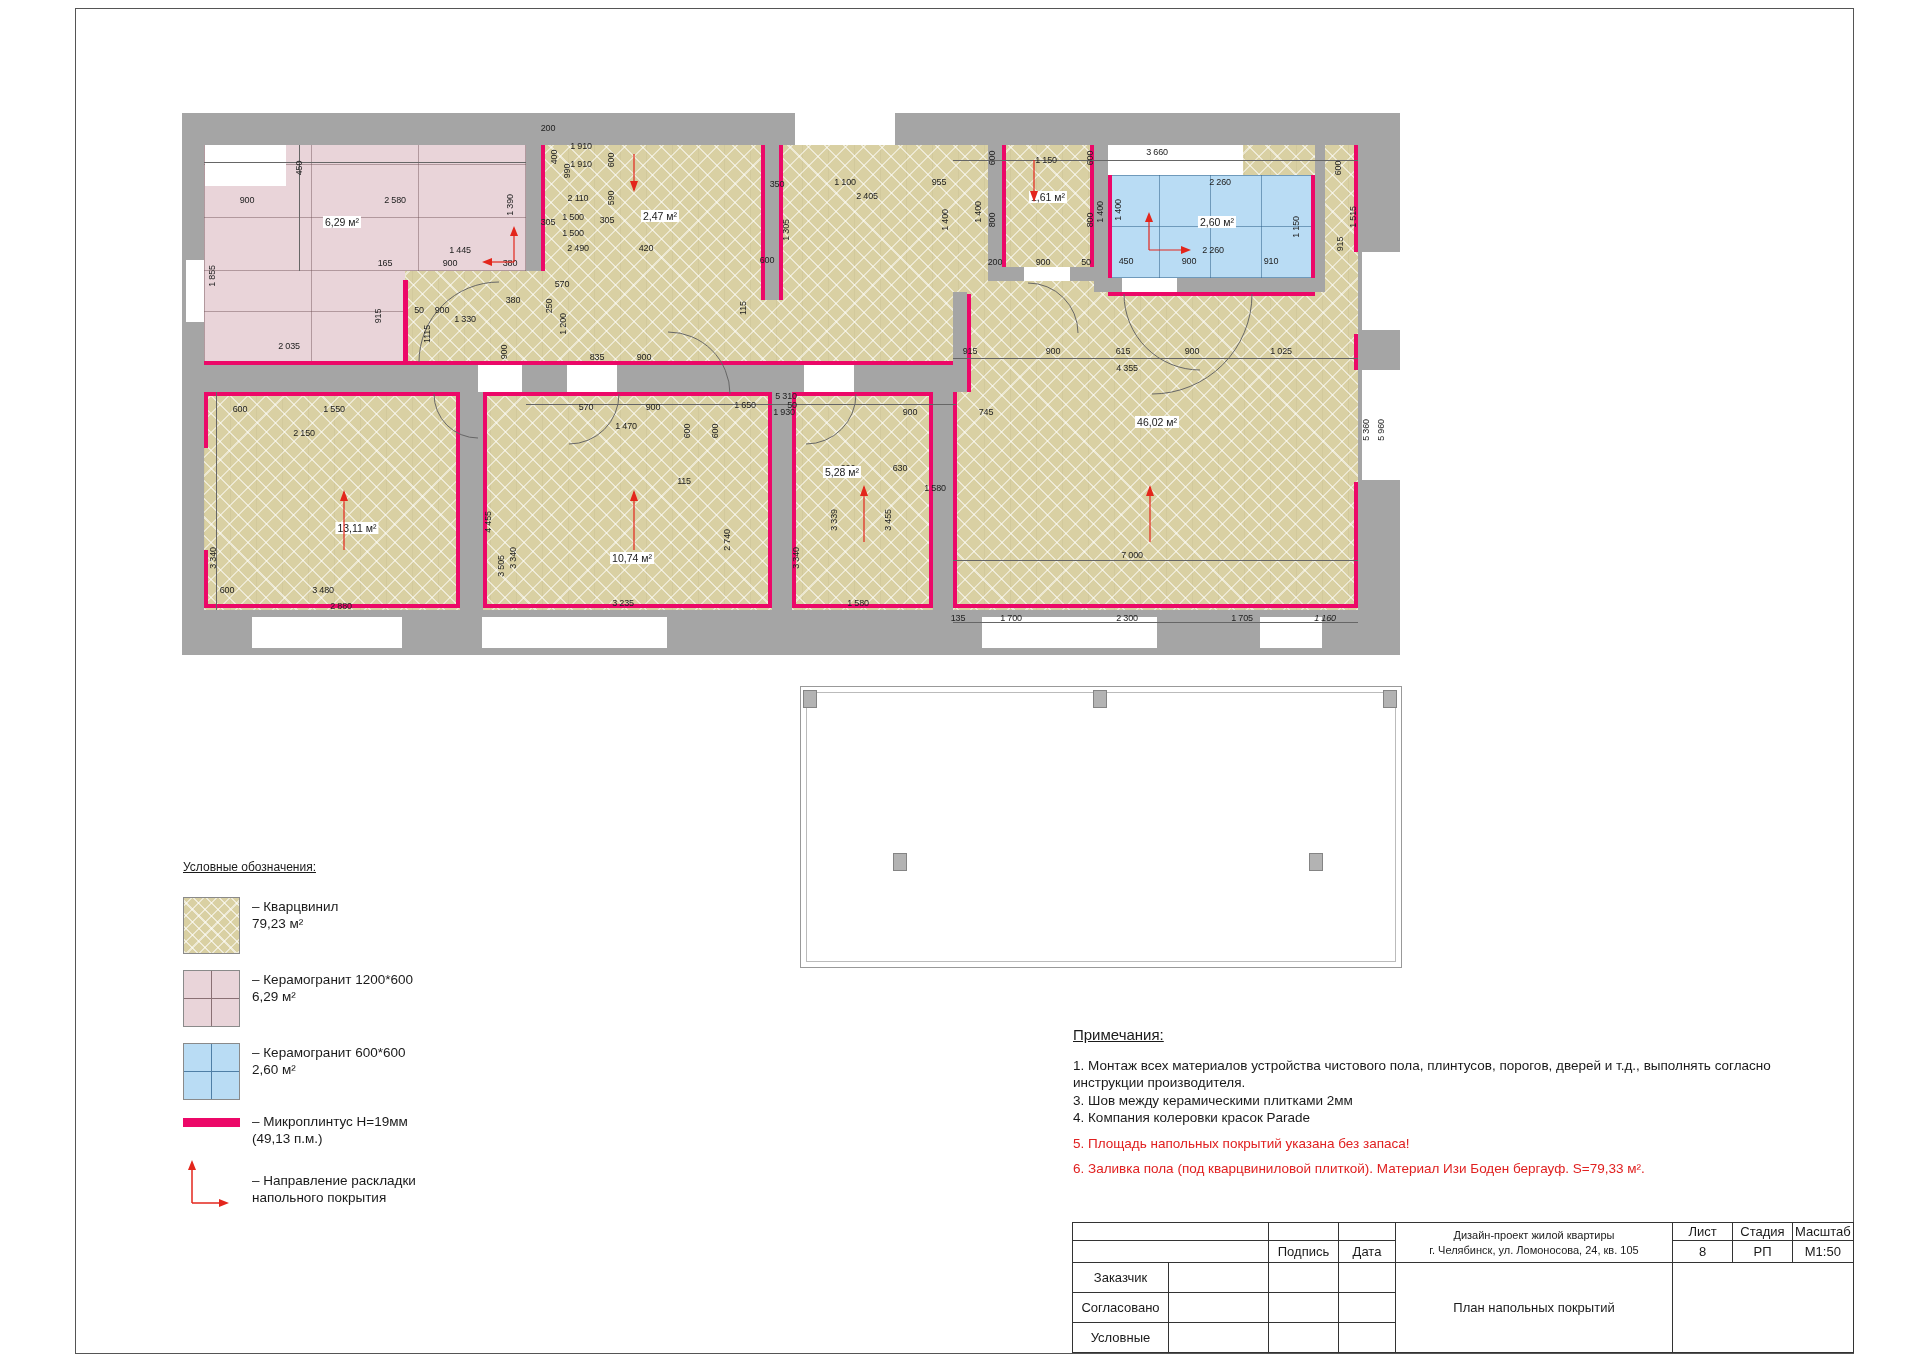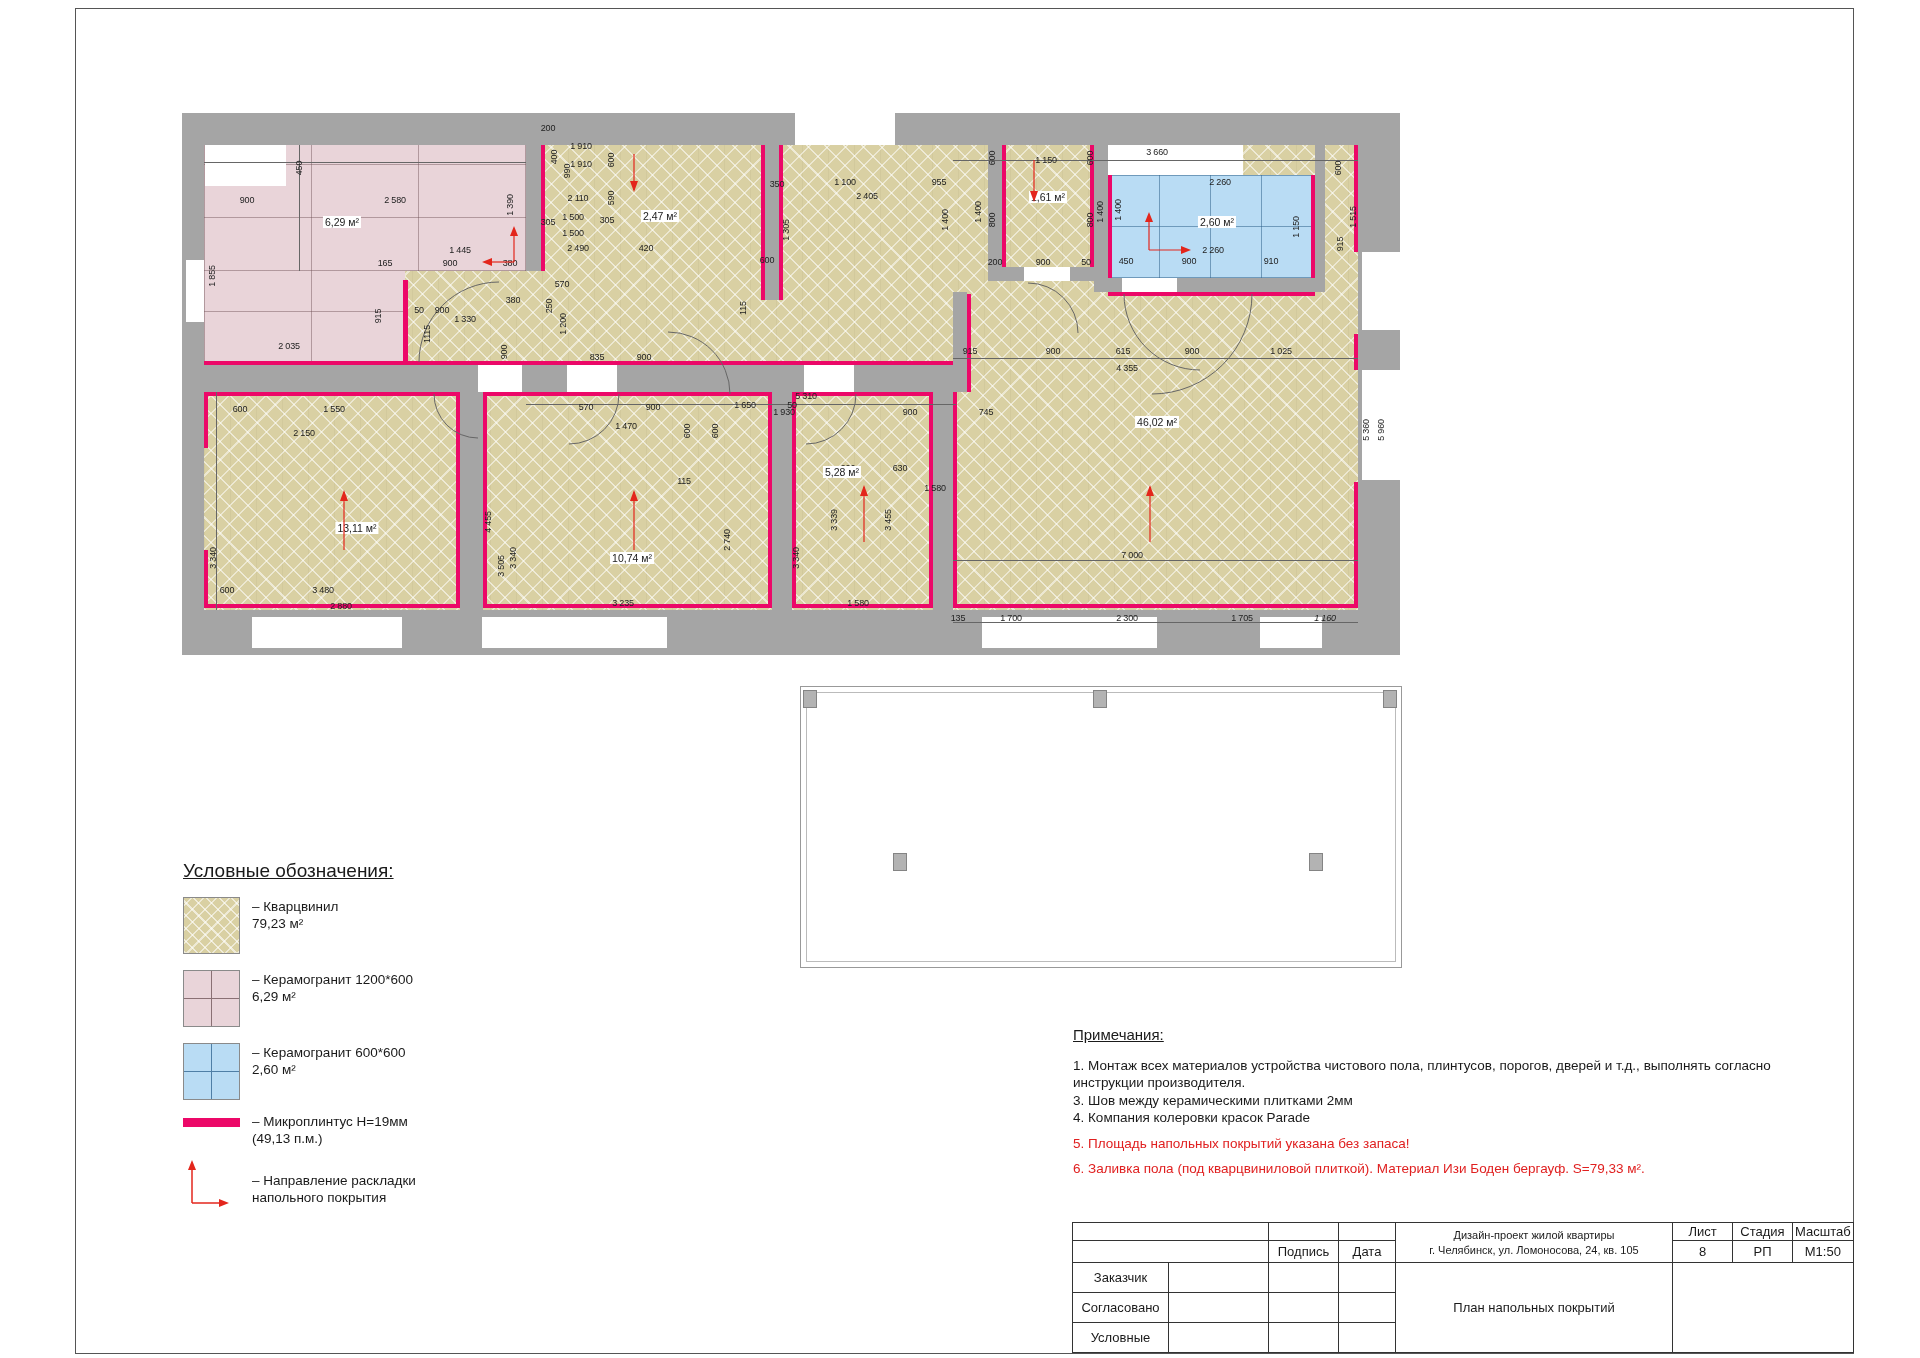--- a/index.html
+++ b/index.html
@@ -24,21 +24,21 @@
   .dim{position:absolute;font-size:9px;line-height:9px;white-space:nowrap;color:#222;transform:translate(-50%,-50%);letter-spacing:-0.2px;}
   .dim.v{transform:translate(-50%,-50%) rotate(-90deg);}
   .area{position:absolute;font-size:10.5px;line-height:12px;background:#fff;padding:0 2px;border:0;transform:translate(-50%,-50%);white-space:nowrap;}
   #plan svg{position:absolute;overflow:visible;}
   
   #terrace{position:absolute;left:800px;top:686px;width:600px;height:280px;border:1px solid #999;}
   #terrace .inner{position:absolute;left:5px;top:5px;right:5px;bottom:5px;border:1px solid #bbb;}
   #terrace .col{position:absolute;width:12px;height:16px;background:#b3b3b3;border:1px solid #848484;}
   
   .legend{position:absolute;left:183px;top:860px;width:360px;}
-  .legend h3{position:absolute;left:0;top:0;margin:0;font-size:19px;font-weight:normal;text-decoration:underline;}
+  .legend h3{position:absolute;left:0;top:0;margin:0;font-size:12px;font-weight:normal;text-decoration:underline;}
   .lg-item{position:absolute;left:0;}
   .lg-sw{position:absolute;left:0;top:0;width:57px;height:57px;border:1px solid #8a8a8a;box-sizing:border-box;}
   .lg-sw.quartz{background-color:var(--quartz);
     background-image:repeating-linear-gradient(45deg,rgba(255,255,255,.6) 0 1.5px,transparent 1.5px 9px),
                      repeating-linear-gradient(-45deg,rgba(255,255,255,.55) 0 1.5px,transparent 1.5px 9px);}
   .lg-sw.c1200{background-color:var(--ceramic1200);
     background-image:linear-gradient(0deg,transparent 49%,#8a7074 49%,#8a7074 51%,transparent 51%),
                      linear-gradient(90deg,transparent 49%,#8a7074 49%,#8a7074 51%,transparent 51%);}
   .lg-sw.c600{background-color:var(--ceramic600);
     background-image:linear-gradient(0deg,transparent 49%,#4f7fa6 49%,#4f7fa6 51%,transparent 51%),
@@ -196,21 +196,21 @@
     <span class="dim" style="left: 464px; top: 148px;">420</span>
     <span class="dim" style="left: 366px; top: 122px;">305</span>
     <span class="dim v" style="left: 604px; top: 130px;">1 305</span>
     <span class="dim" style="left: 595px; top: 84px;">350</span>
     <span class="dim" style="left: 663px; top: 82px;">1 100</span>
     <span class="dim" style="left: 757px; top: 82px;">955</span>
     <span class="dim" style="left: 685px; top: 96px;">2 405</span>
     <span class="dim v" style="left: 763px; top: 120px;">1 400</span>
     <span class="dim" style="left: 585px; top: 160px;">600</span>
     <span class="dim v" style="left: 561px; top: 208px;">115</span>
-    <span class="dim" style="left: 624px; top: 296px;">5 310</span>
+    <span class="dim" style="left: 604px; top: 296px;">5 310</span>
     <span class="dim" style="left: 602px; top: 312px;">1 930</span>
     <span class="dim" style="left: 728px; top: 312px;">900</span>
     <span class="dim" style="left: 804px; top: 312px;">745</span>
     <span class="dim" style="left: 864px; top: 60px;">1 150</span>
     <span class="dim v" style="left: 810px; top: 58px;">600</span>
     <span class="dim v" style="left: 908px; top: 58px;">600</span>
     <span class="dim v" style="left: 810px; top: 120px;">800</span>
     <span class="dim v" style="left: 908px; top: 120px;">800</span>
     <span class="dim v" style="left: 796px; top: 112px;">1 400</span>
     <span class="dim v" style="left: 918px; top: 112px;">1 400</span>

